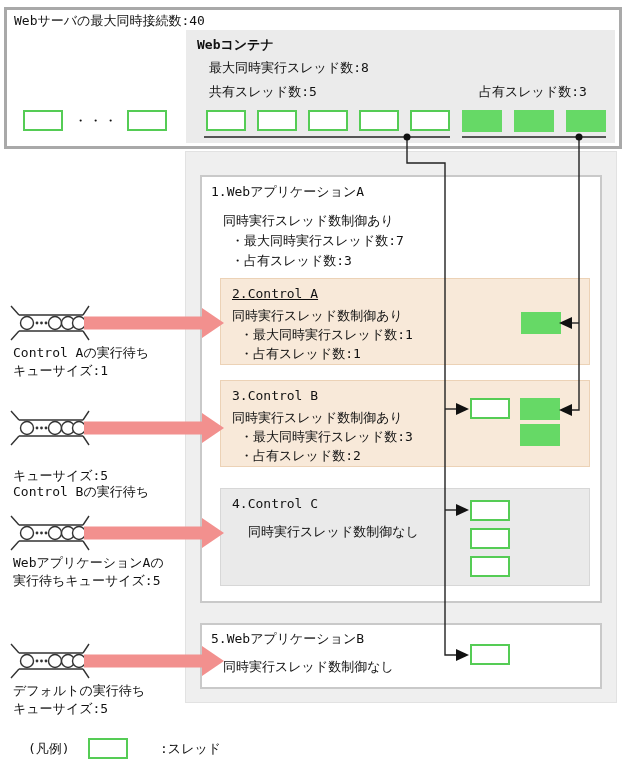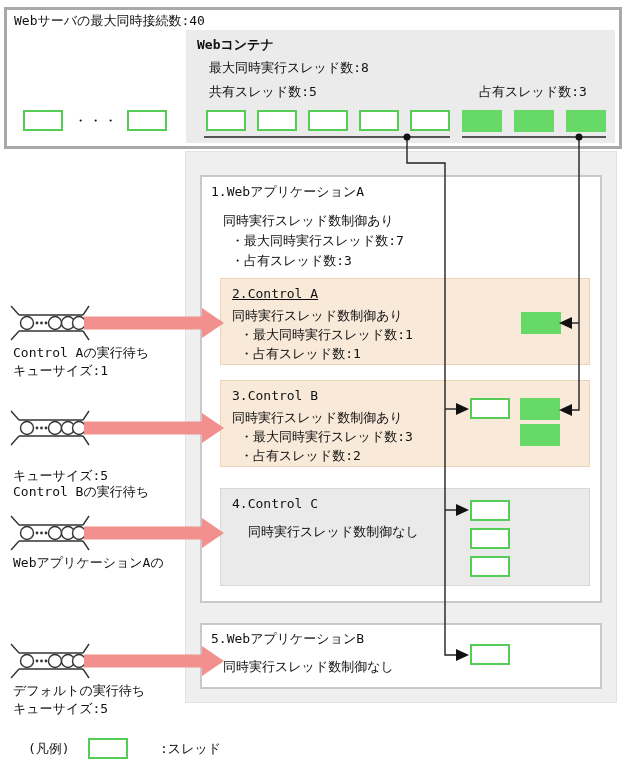--- a/index.html
+++ b/index.html
@@ -152,20 +152,21 @@
         <circle cx="27" cy="20" r="1.4"></circle>
         <circle cx="31.5" cy="20" r="1.4"></circle>
         <circle cx="36" cy="20" r="1.4"></circle>
       </g>
   </svg>
   <svg class="qarrow" style="top:517px;" viewBox="0 0 140 32">
     <rect x="0" y="9.5" width="119" height="13" fill="#f2908e"></rect>
       <polygon points="118,1 140,16 118,31" fill="#f2908e"></polygon>
   </svg>
   <div class="t" style="left:13px;top:554px;">WebアプリケーションAの</div>
+  <div class="t" style="left:13px;top:572px;">実行待ちキューサイズ:5</div>
 
   <svg class="qicon" style="top:641px;" viewBox="0 0 80 40">
     <g stroke="#333" stroke-width="1.4" fill="none">
       <path d="M9,12 H73 M9,28 H73 M9,12 L1,3 M9,28 L1,37 M73,12 L79,3 M73,28 L79,37"></path>
       <circle cx="17" cy="20" r="6.5" fill="#fff"></circle>
       <circle cx="45" cy="20" r="6.5" fill="#fff"></circle>
         <circle cx="58" cy="20" r="6.5" fill="#fff"></circle>
         <circle cx="69" cy="20" r="6.5" fill="#fff"></circle>
     </g>
     <g fill="#333">

